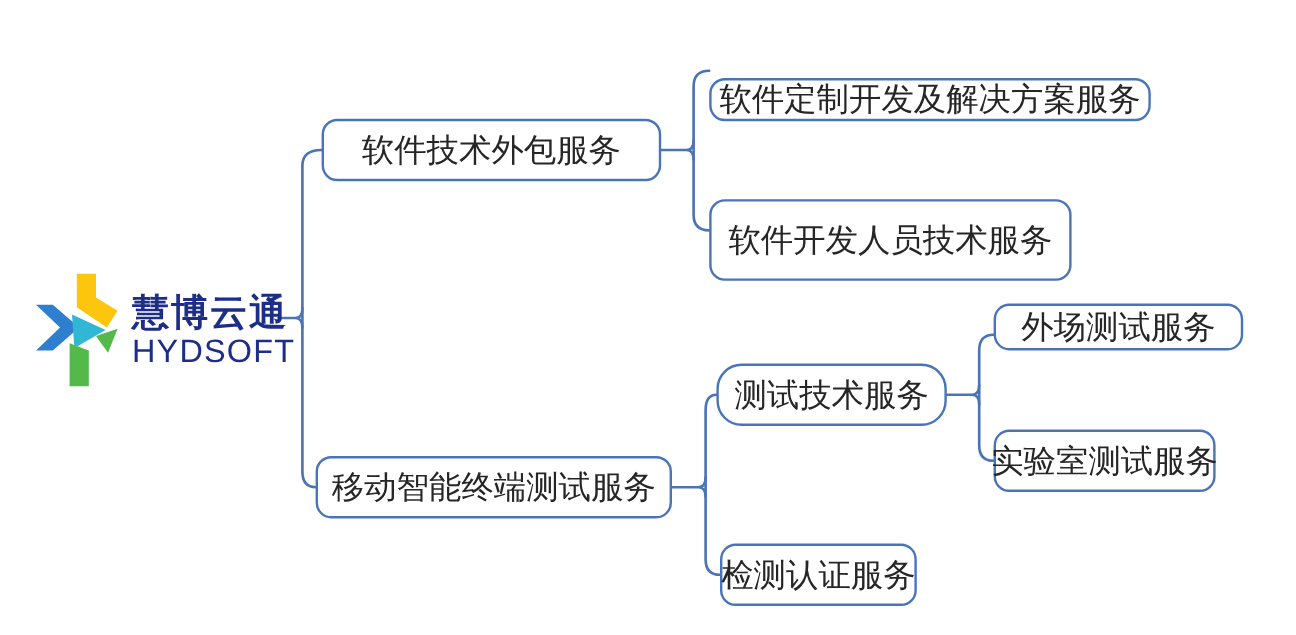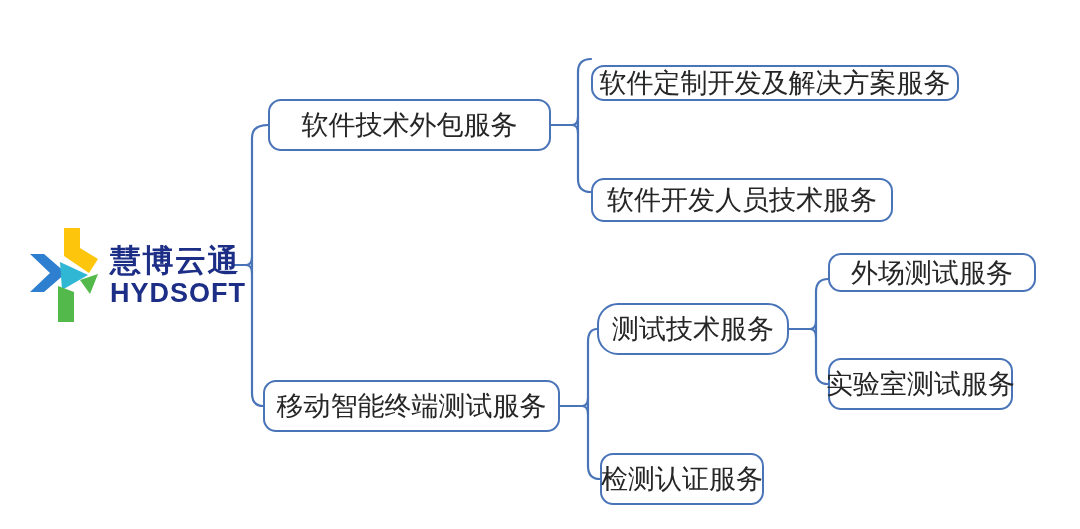--- a/index.html
+++ b/index.html
@@ -9,31 +9,31 @@
   }
   .connectors{position:absolute;left:0;top:0;width:1080px;height:529px;}
   .connectors path{fill:none;stroke:var(--accent,#4a74b8);stroke-width:2.2;stroke-linecap:round;}
   .node{
     position:absolute;display:flex;align-items:center;justify-content:center;
     border:2px solid var(--accent,#4a74b8);border-radius:13px;background:#ffffff;
     font-size:27px;color:#262626;box-sizing:border-box;white-space:nowrap;
   }
   .n1{left:268px;top:99px;width:283px;height:52px;}
   .n2{left:591px;top:33px;width:368px;height:36px;margin-top:32px;}
-  .n3{left:591px;top:178px;width:302px;height:44px;}
+  .n3{left:591px;top:166px;width:302px;height:68px;}
   .n4{left:263px;top:380px;width:297px;height:52px;text-align:center;}
   .n5{left:597px;top:303px;width:192px;height:52px;border-radius:21px;}
   .n6{left:828px;top:253px;width:208px;height:39px;}
   .n7{left:828px;top:358px;width:185px;height:52px;}
   .n8{left:600px;top:453px;width:164px;height:52px;}
   .logo{position:absolute;left:30px;top:228px;display:flex;align-items:center;gap:8px;}
   .logo-icon{width:72px;height:94px;flex:0 0 auto;}
   .logo-text{display:flex;flex-direction:column;justify-content:center;}
   .logo-cn{font-size:31px;font-weight:bold;color:var(--navy,#1d2e87);letter-spacing:1.5px;line-height:1.15;}
-  .logo-en{font-size:27px;font-weight:bold;color:var(--navy,#1d2e87);letter-spacing:1px;line-height:1.05;}
+  .logo-en{font-size:27px;font-weight:normal;color:var(--navy,#1d2e87);letter-spacing:1px;line-height:1.05;}
 </style>
 </head>
 <body>
 
 <div class="canvas">
 
   <svg class="connectors" viewBox="0 0 1080 529" xmlns="http://www.w3.org/2000/svg">
 
     <path d="M 268 125 Q 252 125 252 138 L 252 393 Q 252 406 263 406"></path>
     <path d="M 232 265 H 246 M 246 265 Q 252 265 252 257 M 246 265 Q 252 265 252 273"></path>

